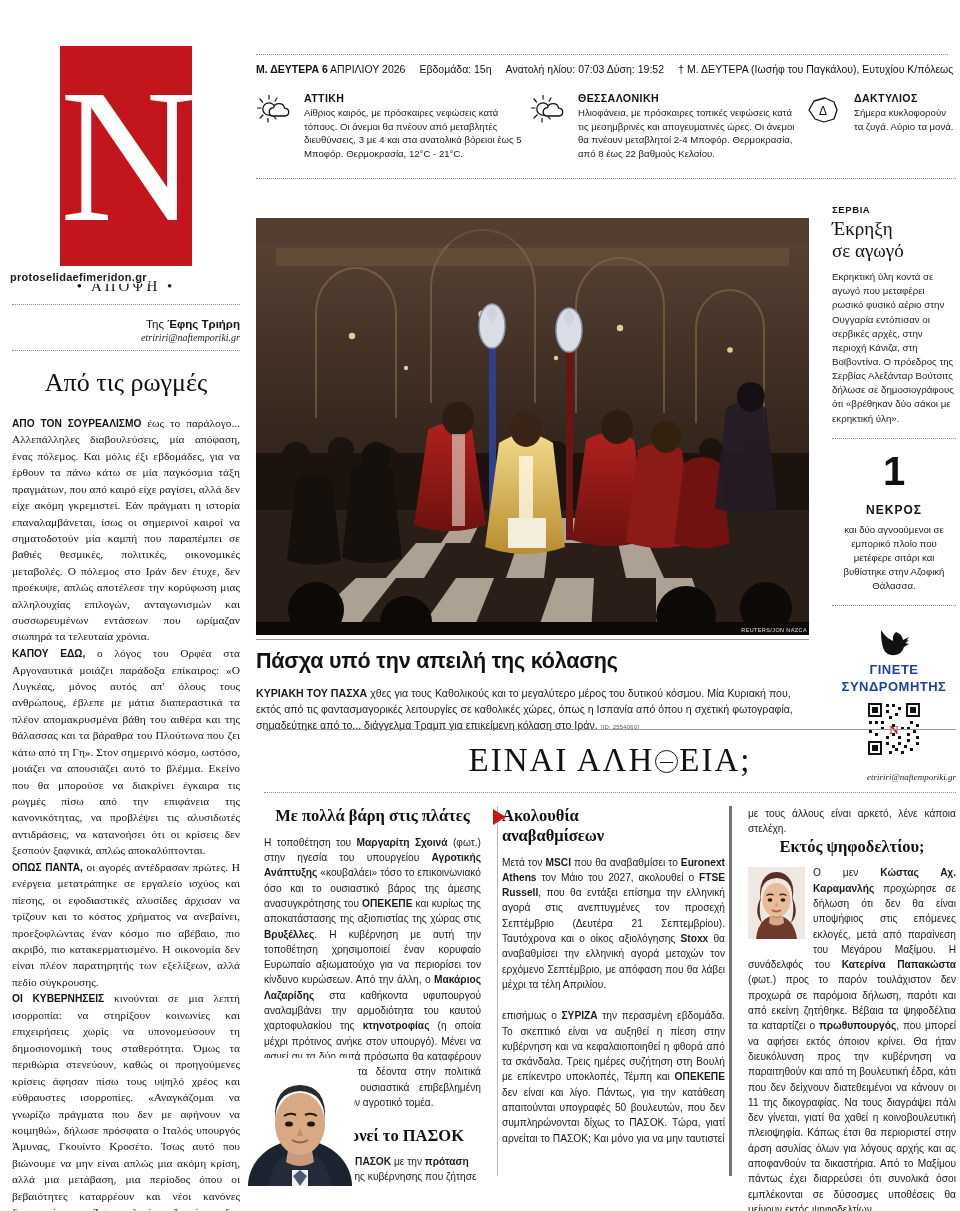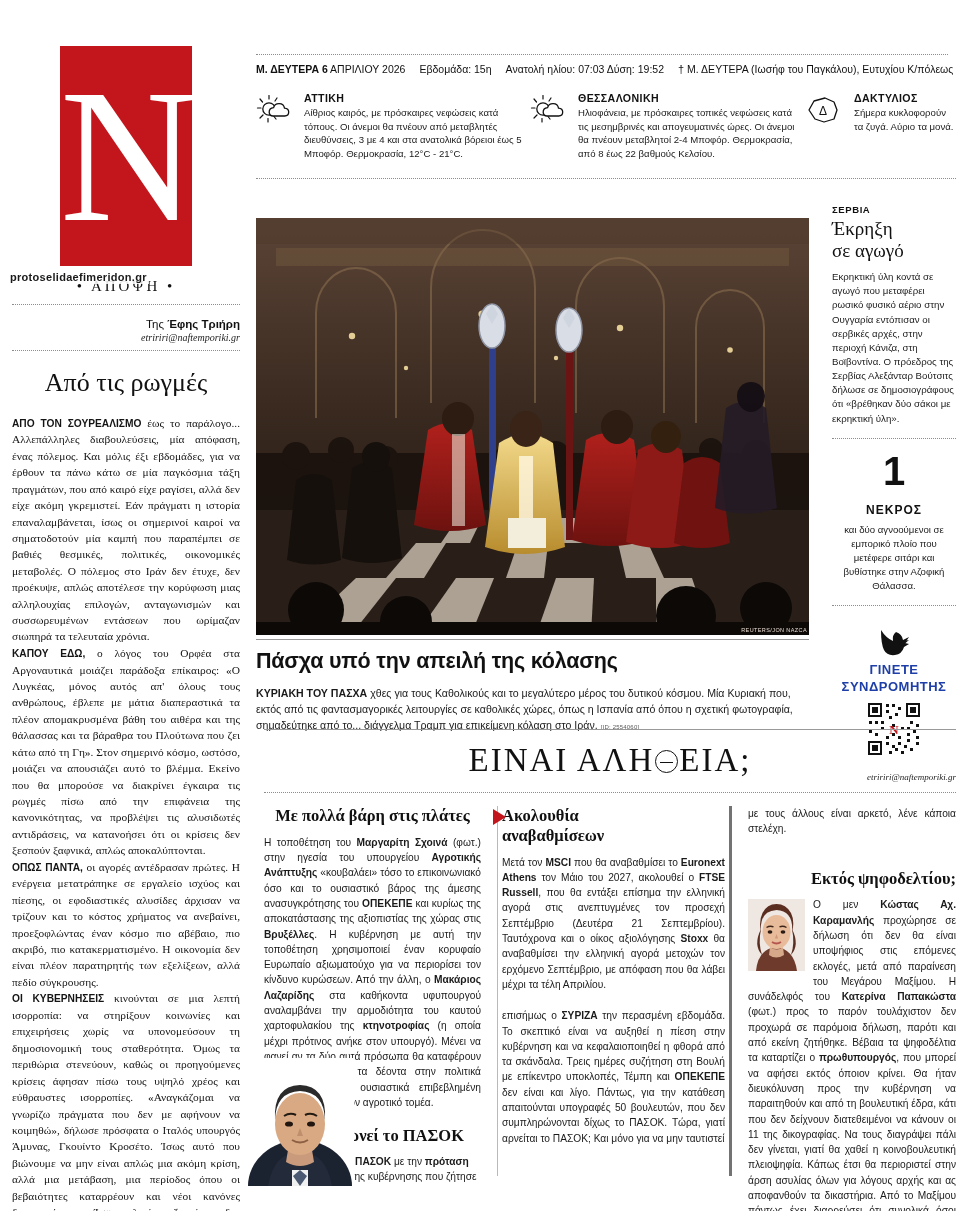--- a/index.html
+++ b/index.html
@@ -688,21 +688,21 @@
           <div>Ακολουθία</div>
           <div>αναβαθμίσεων</div>
         </h3>
       </div>
       <div class="col-body">Μετά τον <b>MSCI</b> που θα αναβαθμίσει το <b>Euronext Athens</b> τον Μάιο του 2027, ακολουθεί ο <b>FTSE Russell</b>, που θα εντάξει επίσημα την ελληνική αγορά στις ανεπτυγμένες τον προσεχή Σεπτέμβριο (Δευτέρα 21 Σεπτεμβρίου). Ταυτόχρονα και ο οίκος αξιολόγησης <b>Stoxx</b> θα αναβαθμίσει την ελληνική αγορά μετοχών τον ερχόμενο Σεπτέμβριο, με απόφαση που θα λάβει μέχρι τα τέλη Απριλίου.</div>
       <div class="col-body" style="margin-top:16px">επισήμως ο <b>ΣΥΡΙΖΑ</b> την περασμένη εβδομάδα. Το σκεπτικό είναι να αυξηθεί η πίεση στην κυβέρνηση και να κεφαλαιοποιηθεί η φθορά από τα σκάνδαλα. Τρεις ημέρες συζήτηση στη Βουλή με επίκεντρο υποκλοπές, Τέμπη και <b>ΟΠΕΚΕΠΕ</b> δεν είναι και λίγο. Πάντως, για την κατάθεση απαιτούνται υπογραφές 50 βουλευτών, που δεν συμπληρώνονται δίχως το ΠΑΣΟΚ. Τώρα, γιατί αρνείται το ΠΑΣΟΚ; Και μόνο για να μην ταυτιστεί</div>
     </div>
 
     <div class="col c3">
       <div class="col-body">με τους άλλους είναι αρκετό, λένε κάποια στελέχη.</div>
-      <h3 class="col-head" style="text-align:right;margin-top:32px">Εκτός ψηφοδελτίου;</h3>
+      <h3 class="col-head" style="text-align:center;margin-top:0">Εκτός ψηφοδελτίου;</h3>
       <div class="portrait-right">
         <svg width="57" height="72" viewBox="0 0 57 72">
           <rect width="57" height="72" fill="#efe7e2"></rect>
           <path d="M8 72 q2 -22 20 -24 q18 2 21 24 z" fill="#6e3a2c"></path>
           <path d="M22 48 q7 5 13 0 l1 8 q-8 5 -15 0 z" fill="#d7a98b"></path>
           <ellipse cx="28.5" cy="33" rx="14" ry="17" fill="#e8bb9a"></ellipse>
           <path d="M13 34 q-2 -22 15.5 -23 q17.5 1 15.5 23 q3 -12 -1 -20 q-5 -9 -14.5 -9 q-9.5 0 -14 9 q-4 8 -1.5 20 z" fill="#5a2e21"></path>
           <path d="M13 30 q-3 14 1 26 q-9 -10 -1 -26 z" fill="#5a2e21"></path>
           <path d="M44 30 q3 14 -1 26 q9 -10 1 -26 z" fill="#5a2e21"></path>
           <ellipse cx="22" cy="33" rx="2.4" ry="1.7" fill="#2b1b12"></ellipse>

